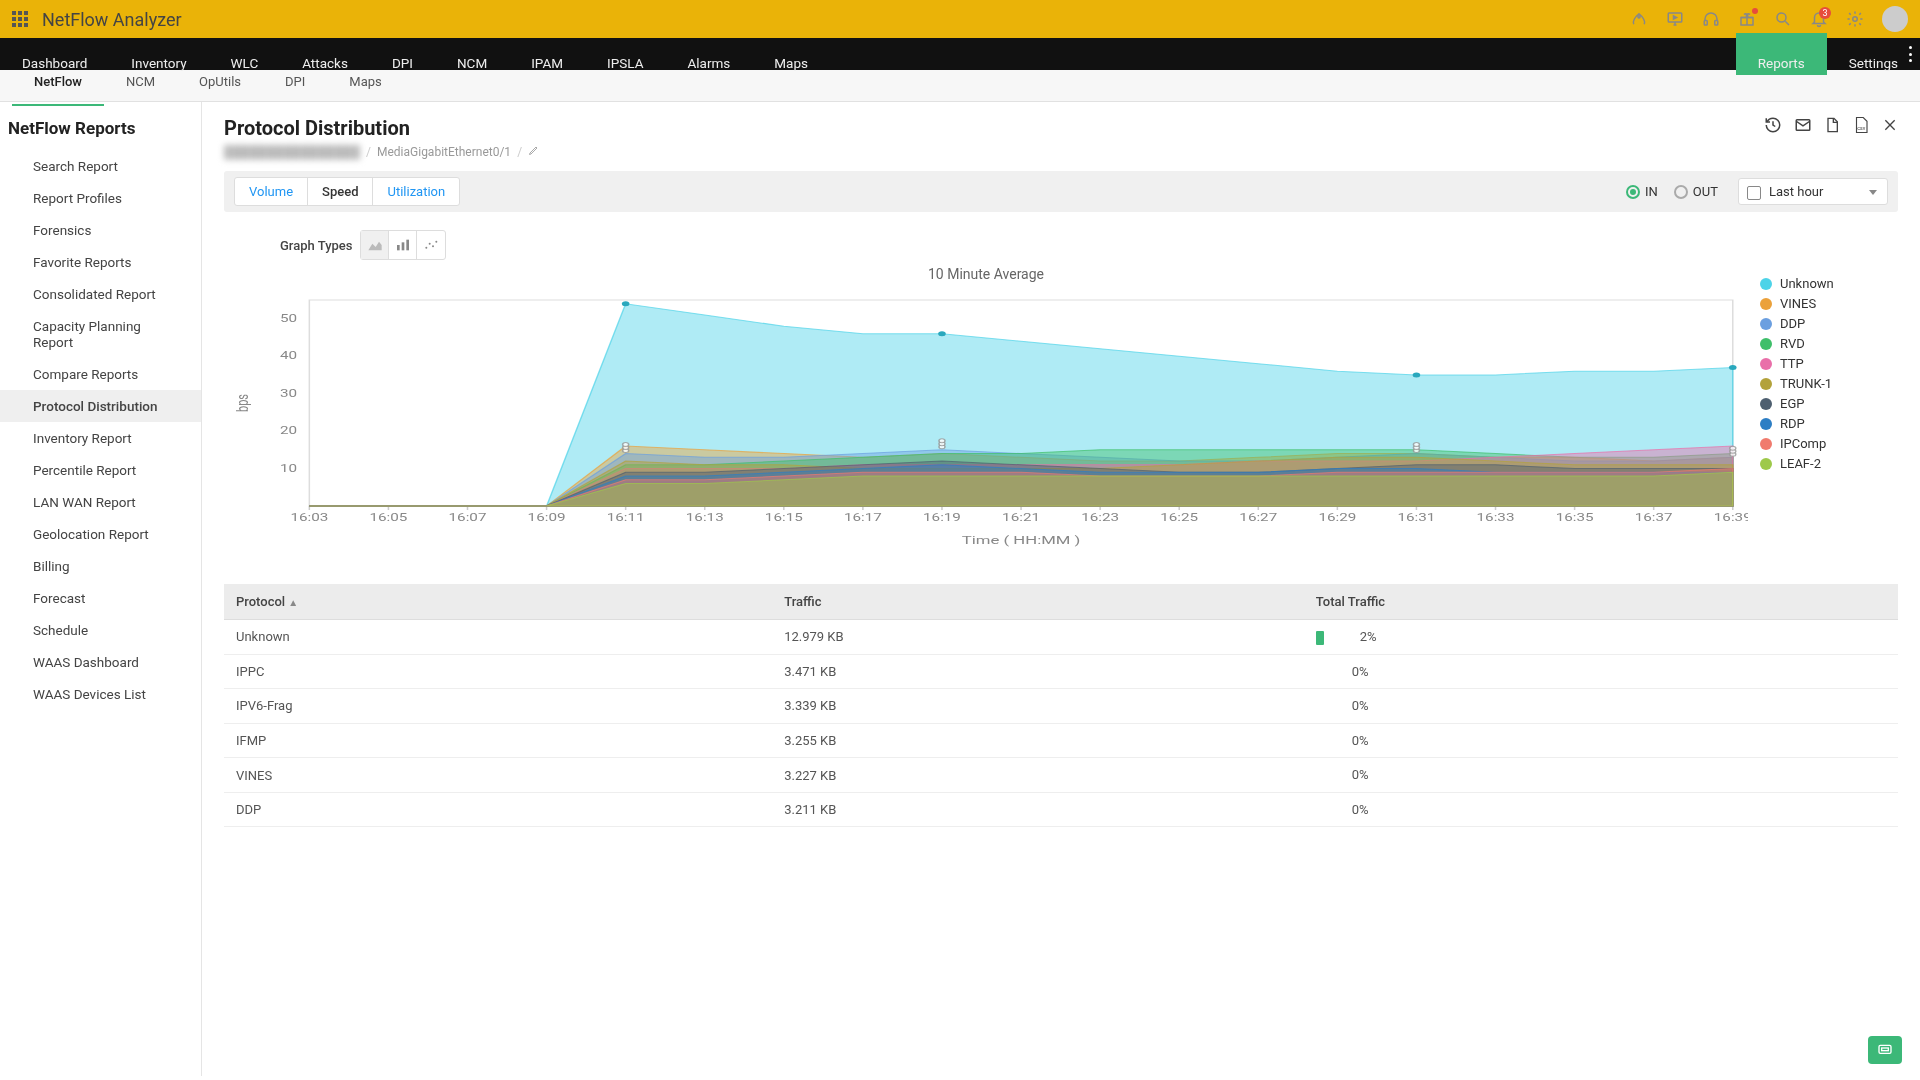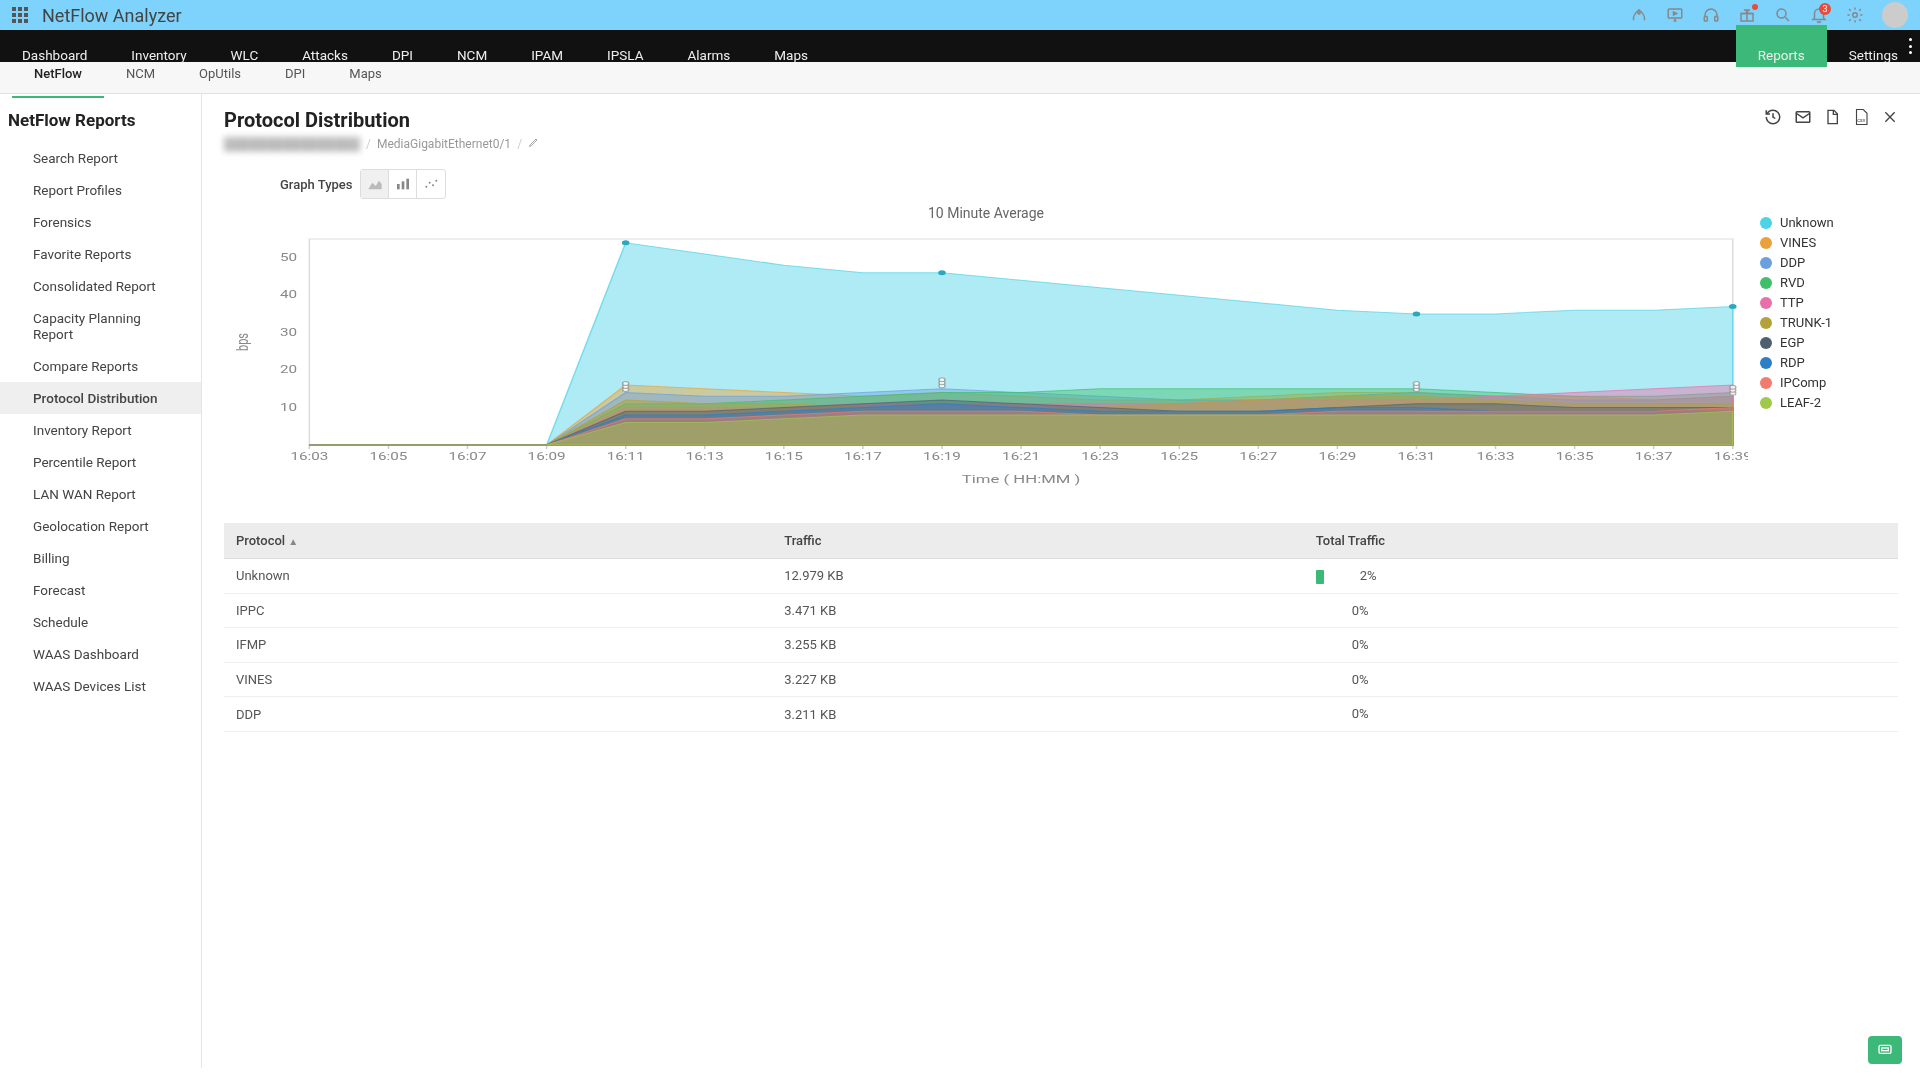--- a/index.html
+++ b/index.html
@@ -1,19 +1,19 @@
 <!DOCTYPE html>
 <html><head>
 <meta charset="utf-8">
 <style>
   * { box-sizing: border-box; margin: 0; padding: 0; }
   body { font-family: -apple-system, "Segoe UI", Roboto, "Helvetica Neue", Arial, sans-serif; font-size: 13px; color: #333; background:#fff; height:100vh; overflow:hidden;}
   
   
-  .topbar { height:30px; background:#7dd3fc; display:flex; align-items:center; padding:0 12px; justify-content:space-between;}
+  .topbar { height:38px; background:#eab308; display:flex; align-items:center; padding:0 12px; justify-content:space-between;}
   .topbar-left { display:flex; align-items:center; gap:14px;}
   .app-grid-icon { width:16px; height:16px; display:grid; grid-template-columns:repeat(3,4px); grid-template-rows:repeat(3,4px); gap:2px;}
   .app-grid-icon span { background:#555; width:4px; height:4px;}
   .app-title { font-size:18px; font-weight:400; color:#444;}
   .topbar-icons { display:flex; align-items:center; gap:18px; color:#888;}
   .topbar-icons .ticon { width:18px; height:18px; cursor:pointer; display:flex; align-items:center; justify-content:center; position:relative;}
   .badge-dot { position:absolute; top:-3px; right:-3px; background:#e74c3c; color:#fff; font-size:9px; border-radius:50%; width:12px; height:12px; line-height:12px; text-align:center;}
   .avatar { width:26px; height:26px; border-radius:50%; background:#ccc;}
   
   
@@ -252,20 +252,34 @@
             </svg>
           </span>
         <span class="haicon">
             <svg width="16" height="16" viewBox="0 0 24 24" fill="none" stroke="#444" stroke-width="2">
               <path d="M5 5l14 14M19 5L5 19"></path>
             </svg>
           </span>
       </div>
     </div>
 
+    <div class="filterrow">
+      <div class="viewtabs" id="viewtabs">
+          <div class="vtab">Volume</div>
+          <div class="vtab selected">Speed</div>
+          <div class="vtab">Utilization</div>
+        </div>
+      <div style="display:flex;align-items:center;gap:20px;">
+        <div class="direction">
+          <label><span class="radio-dot checked"></span><span>IN</span></label>
+          <label><span class="radio-dot"></span><span>OUT</span></label>
+        </div>
+        <div class="time-select"><span>Last hour</span></div>
+      </div>
+    </div>
 
     <div class="chart-controls">
       <span class="lbl">Graph Types</span>
       <div class="graphtype-group">
         <div class="gtype active">
             <svg width="16" height="14" viewBox="0 0 24 20" fill="none" stroke="#888" stroke-width="2">
               <path d="M2 18L8 8l5 5 5-8 4 5v8H2z" fill="#bbb" stroke="none"></path>
             </svg>
           </div>
         <div class="gtype">
@@ -421,20 +435,25 @@
             <td>Unknown</td>
             <td>12.979 KB</td>
             <td><span class="pctbar" style="width: 8px;"></span><span style="margin-left: 28px;">2%</span></td>
           </tr>
           <tr>
             <td>IPPC</td>
             <td>3.471 KB</td>
             <td><span class="pctbar" style="width: 0px;"></span><span style="margin-left: 28px;">0%</span></td>
           </tr>
           <tr>
+            <td>IPV6-Frag</td>
+            <td>3.339 KB</td>
+            <td><span class="pctbar" style="width: 0px;"></span><span style="margin-left: 28px;">0%</span></td>
+          </tr>
+          <tr>
             <td>IFMP</td>
             <td>3.255 KB</td>
             <td><span class="pctbar" style="width: 0px;"></span><span style="margin-left: 28px;">0%</span></td>
           </tr>
           <tr>
             <td>VINES</td>
             <td>3.227 KB</td>
             <td><span class="pctbar" style="width: 0px;"></span><span style="margin-left: 28px;">0%</span></td>
           </tr>
           <tr>

